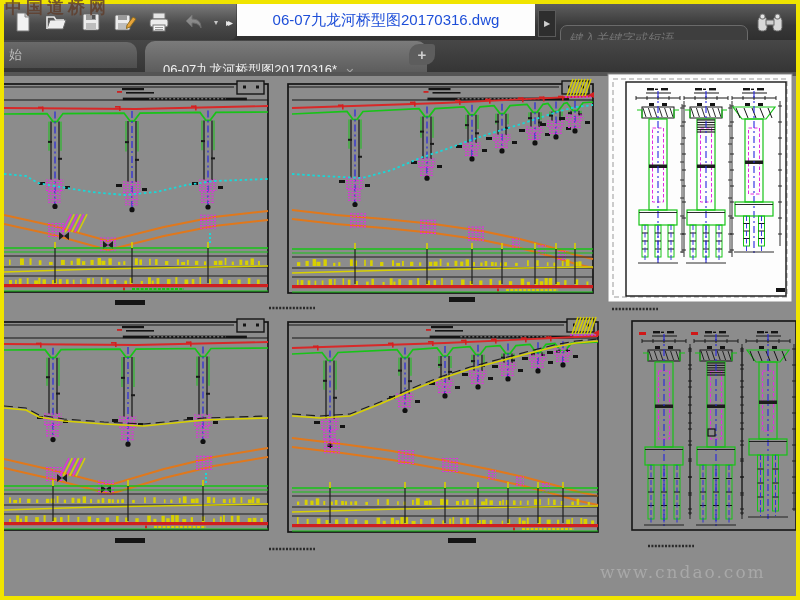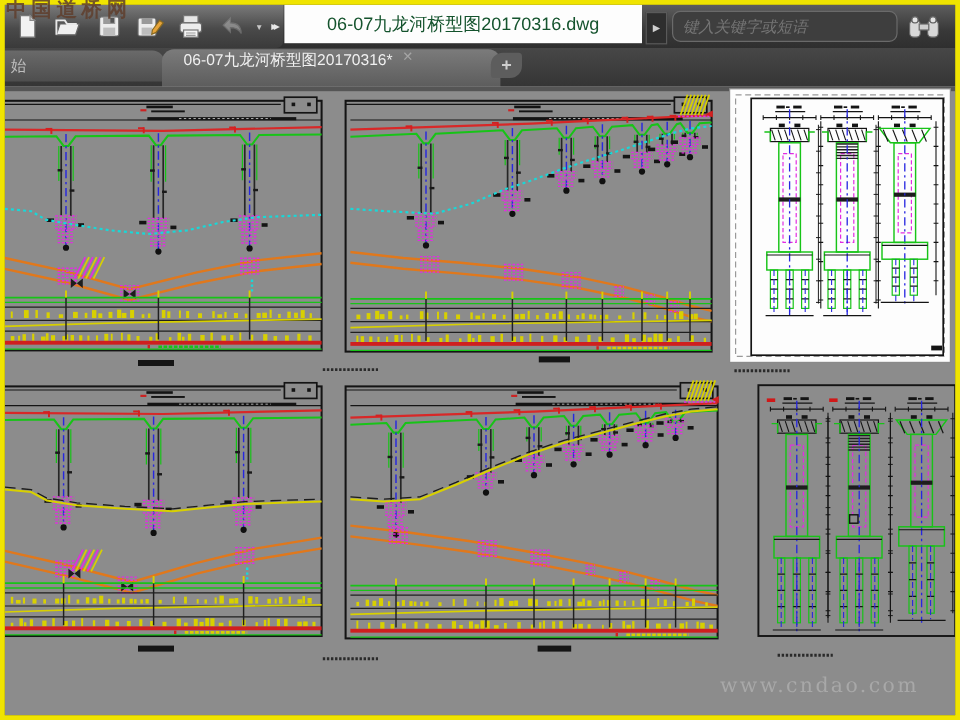--- a/index.html
+++ b/index.html
@@ -8,37 +8,37 @@
   
   .yframe{position:absolute;inset:0;border:4px solid #f0e400;pointer-events:none;z-index:50;}
   
   #titlebar{position:absolute;left:4px;top:4px;width:792px;height:36px;
     background:linear-gradient(#5e5e5e,#383838 60%,#2f2f2f);}
   #toolbar{position:absolute;left:0;top:0;width:232px;height:36px;
     background:linear-gradient(#7a7a7a,#4a4a4a 55%,#3a3a3a);border-bottom-right-radius:6px;
     display:flex;align-items:center;padding-left:6px;box-sizing:border-box;gap:8px;}
   .tbico{width:26px;height:26px;display:flex;align-items:center;justify-content:center;}
   #titleplate{position:absolute;left:233px;top:0;width:298px;height:32px;background:#fdfdfd;
-    display:flex;align-items:center;justify-content:center;color:#14532d;font-size:15px;white-space:nowrap;}
+    display:flex;align-items:center;justify-content:center;color:#1d4ed8;font-size:15px;white-space:nowrap;}
   #nextbtn{position:absolute;left:534px;top:6px;width:16px;height:25px;background:#2e2e2e;
     border:1px solid #5a5a5a;color:#cfcfcf;font-size:8px;display:flex;align-items:center;justify-content:center;}
-  #searchbox{position:absolute;left:556px;top:5px;width:188px;height:26px;background:#3e3e3e;
+  #searchbox{position:absolute;left:556px;top:21px;width:188px;height:26px;background:#3e3e3e;
     border:1px solid #6a6a6a;border-radius:7px;box-sizing:border-box;}
   #searchbox input{width:100%;height:100%;background:transparent;border:none;outline:none;
     font-style:italic;color:#9a9a9a;font-size:13px;padding:0 8px;font-family:"Liberation Sans",sans-serif;}
   #binoc{position:absolute;left:752px;top:7px;width:28px;height:24px;}
   
   #tabbar{position:absolute;left:4px;top:40px;width:792px;height:32px;
     background:linear-gradient(#474747,#353535);}
   #tab-start{position:absolute;left:0;top:2px;width:128px;height:26px;
     background:linear-gradient(#6a6a6a,#4e4e4e);border-radius:0 10px 0 0;
     color:#bdbdbd;font-size:13px;display:flex;align-items:center;padding-left:5px;}
-  #tab-active{position:absolute;left:131px;top:1px;width:264px;height:38px;
+  #tab-active{position:absolute;left:141px;top:1px;width:264px;height:38px;
     background:linear-gradient(#7b7b7b,#565656);border-radius:10px 10px 0 0;
-    color:#f0f0f0;font-size:13px;display:flex;align-items:flex-start;padding-left:18px;white-space:nowrap;}
+    color:#f0f0f0;font-size:13px;display:flex;align-items:flex-end;padding-left:18px;white-space:nowrap;}
   #tab-close{margin-left:8px;color:#a5a5a5;font-size:11px;}
   #tab-new{position:absolute;left:405px;top:4px;width:26px;height:21px;background:#5d5d5d;
     border-radius:10px 3px 10px 3px;color:#cfcfcf;font-weight:bold;font-size:15px;
     display:flex;align-items:center;justify-content:center;}
   
   #canvas{position:absolute;left:4px;top:72px;width:792px;height:524px;background:#8c8c8c;}
   #cad{position:absolute;left:0;top:0;}
   
   #wm-tl{position:absolute;left:5px;top:-4px;z-index:60;color:rgba(95,62,45,.85);
     font-size:17px;font-weight:bold;letter-spacing:4px;font-family:"DejaVu Serif",serif;}

